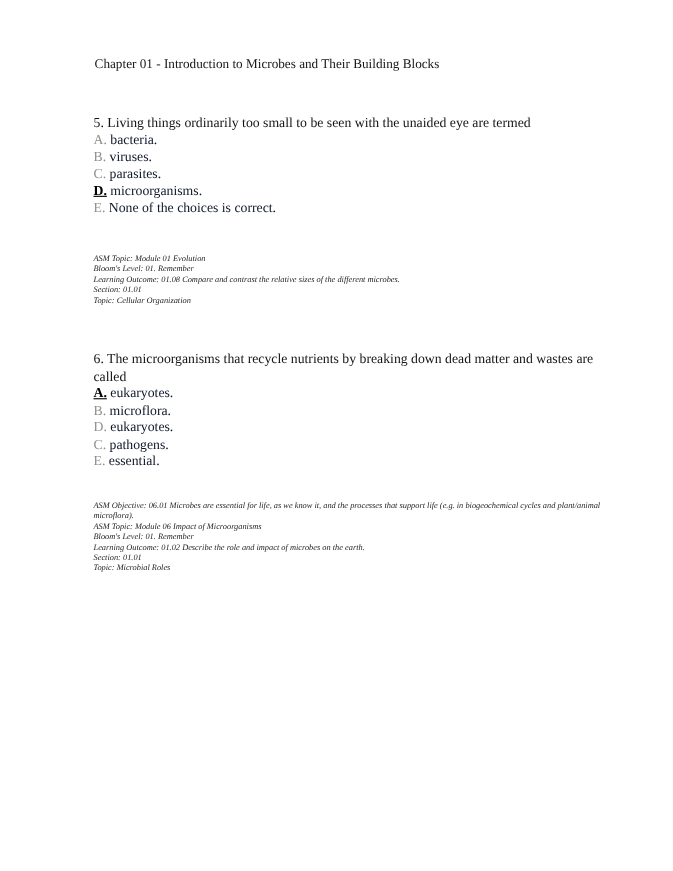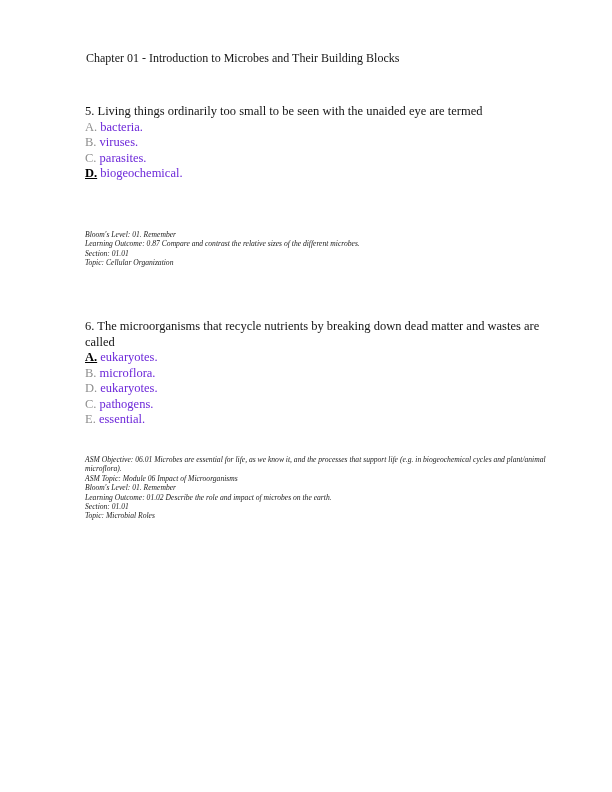--- a/index.html
+++ b/index.html
@@ -36,21 +36,21 @@
   .q6 { top: 319px; }
   .option-row { white-space: nowrap; }
   .option-letter {
     color: #8f8f8f;
   }
   .option-letter.correct {
     color: #000000;
     font-weight: bold;
     text-decoration: underline;
   }
-  .option-text { color: #6d28d9; }
+  .option-text { color: #0f172a; }
   .meta-block {
     position: absolute;
     left: 85px;
     width: 478px;
     font-size: 7.6px;
     line-height: 9.4px;
     font-style: italic;
     color: #1c1c1c;
   }
   .meta1 { top: 230px; }
@@ -109,27 +109,32 @@
     <div class="option-row">
       <span class="option-letter">B.</span>
       <span class="option-text">viruses.</span>
     </div>
     <div class="option-row">
       <span class="option-letter">C.</span>
       <span class="option-text">parasites.</span>
     </div>
     <div class="option-row">
       <span class="option-letter correct">D.</span>
-      <span class="option-text">biogeochemical.</span>
+      <span class="option-text">microorganisms.</span>
+    </div>
+    <div class="option-row">
+      <span class="option-letter">E.</span>
+      <span class="option-text">None of the choices is correct.</span>
     </div>
   </div>
 
   <div class="meta-block meta1">
+    <div>ASM Topic: Module 01 Evolution</div>
     <div>Bloom's Level: 01. Remember</div>
-    <div>Learning Outcome: 0.87 Compare and contrast the relative sizes of the different microbes.</div>
+    <div>Learning Outcome: 01.08 Compare and contrast the relative sizes of the different microbes.</div>
     <div>Section: 01.01</div>
     <div>Topic: Cellular Organization</div>
   </div>
 
   <div class="question-block q6">
     <div>6. The microorganisms that recycle nutrients by breaking down dead matter and wastes are called</div>
     <div class="option-row">
       <span class="option-letter correct">A.</span>
       <span class="option-text">eukaryotes.</span>
     </div>

